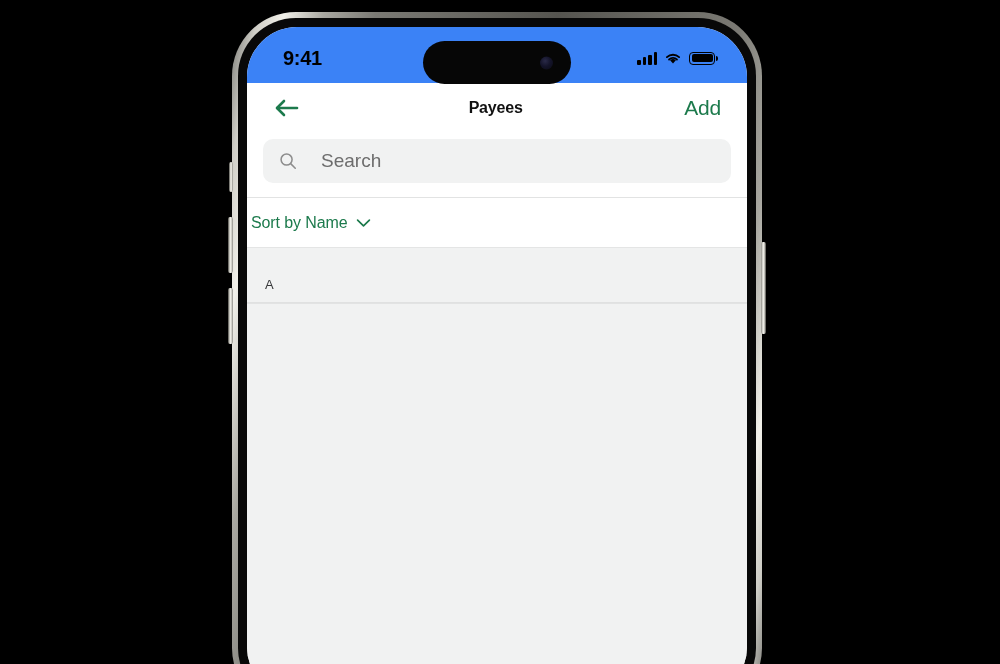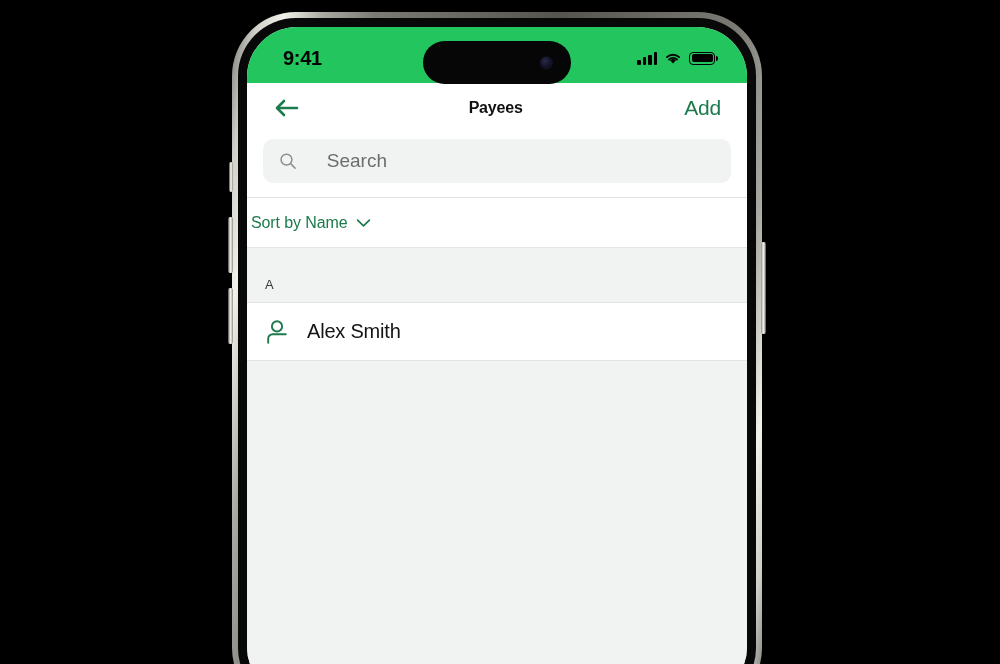--- a/index.html
+++ b/index.html
@@ -57,21 +57,21 @@
                  background:linear-gradient(270deg,#4a4944 0%, #d8d7d0 35%, #f4f3ec 55%, #8d8c86 100%); }
 
   
   #status-bar {
     height:56px;
     display:flex;
     align-items:center;
     justify-content:space-between;
     padding:0 32px 0 36px;
     position:relative;
-    background:#22c55e;
+    background:#3b82f6;
   }
   #status-time {
     font-size:20px;
     font-weight:700;
     color:#000;
     letter-spacing:-0.3px;
     margin-top:6px;
   }
   #dynamic-island {
     position:absolute;
@@ -153,21 +153,21 @@
   #search-wrap {
     background:#fff;
     padding:6px 16px 14px 16px;
   }
   #search-field {
     height:44px;
     background:#f1f2f2;
     border-radius:10px;
     display:flex;
     align-items:center;
-    gap:30px;
+    gap:24px;
     padding:0 16px;
     cursor:text;
   }
   #search-input {
     border:none;
     background:transparent;
     outline:none;
     font-family:"Liberation Sans", sans-serif;
     font-size:19px;
     color:#3b3b3b;
@@ -315,29 +315,20 @@
         </div>
 
         <div id="divider-sort"></div>
 
         <div id="section-header">
           <span id="section-letter">A</span>
         </div>
 
         <div id="divider-section"></div>
 
-        <div id="payee-list">
-          <div class="payee-row">
-            <svg width="24" height="26" viewBox="0 0 24 26">
-              <circle cx="12" cy="7.4" r="5.1" stroke="#1c7a4c" stroke-width="1.9" fill="none"></circle>
-              <path d="M3.2 23.8 V19.6 a4.4 4.4 0 0 1 4.4 -4.4 H20.8" stroke="#1c7a4c" stroke-width="1.9" fill="none" stroke-linecap="round" stroke-linejoin="round"></path>
-            </svg>
-            <span class="payee-name">Alex Smith</span>
-          </div>
-        </div>
 
         <div id="divider-row"></div>
 
         <div id="empty-area"></div>
 
       </div>
     </div>
   </div>
 </div>
 

